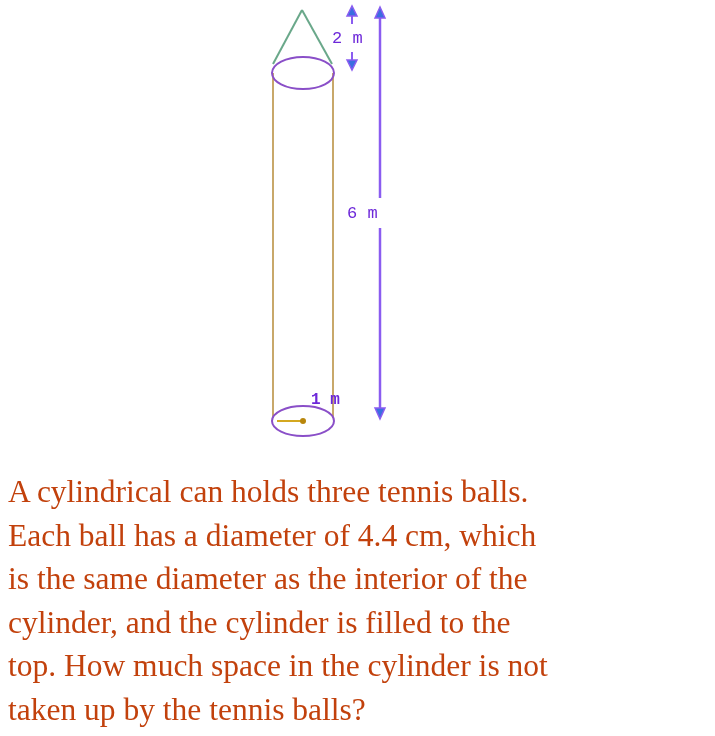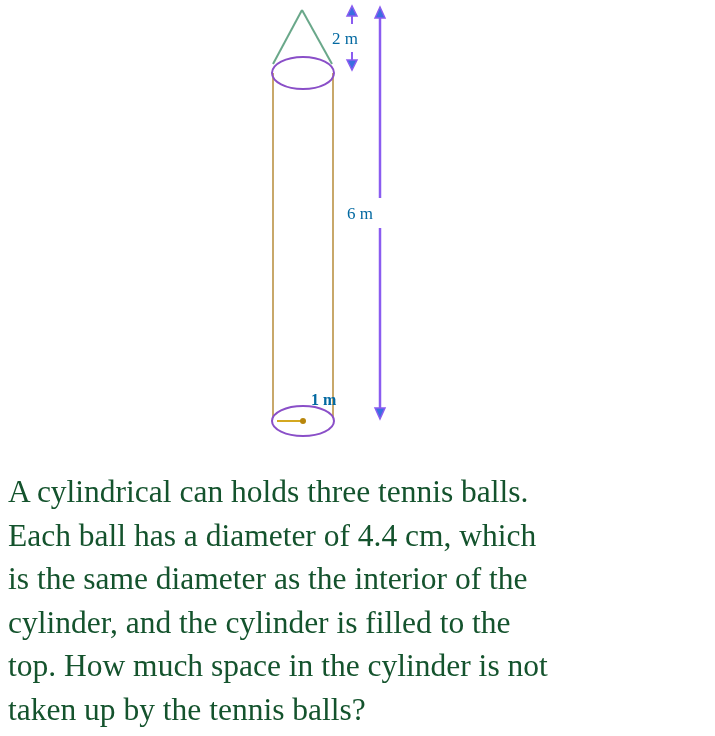--- a/index.html
+++ b/index.html
@@ -1,38 +1,38 @@
 <!DOCTYPE html>
 <html><head>
 <meta charset="utf-8">
 <style>
   html, body { margin: 0; padding: 0; background: #ffffff; }
   body { width: 715px; height: 736px; position: relative; overflow: hidden; }
   .diagram { position: absolute; left: 0; top: 0; width: 715px; height: 460px; }
   .diagram svg { position: absolute; left: 0; top: 0; }
   .dim-label {
     position: absolute;
-    font-family: Liberation Serif, serif;
-    color: #0369a1;
+    font-family: Liberation Mono, monospace;
+    color: #6d28d9;
     font-size: 17px;
     line-height: 1;
     white-space: nowrap;
   }
   .dim-2m { left: 332px; top: 30px; }
   .dim-13m { left: 347px; top: 205px; }
   .dim-1m { left: 275px; top: 392px; font-weight: bold; font-size: 16px; padding-left: 36px; }
   .problem {
     position: absolute;
     left: 8px;
     top: 470px;
     width: 705px;
     font-family: "Liberation Serif", "DejaVu Serif", serif;
     font-size: 31.5px;
     line-height: 43.5px;
-    color: #14532d;
+    color: #c2410c;
   }
   .problem .line { display: block; white-space: nowrap; }
 </style>
 </head>
 <body>
 
 <div class="diagram">
   <svg width="715" height="460" viewBox="0 0 715 460">
     <defs>
       <marker id="arrowUp" markerWidth="10" markerHeight="10" refX="5" refY="5" orient="auto">

